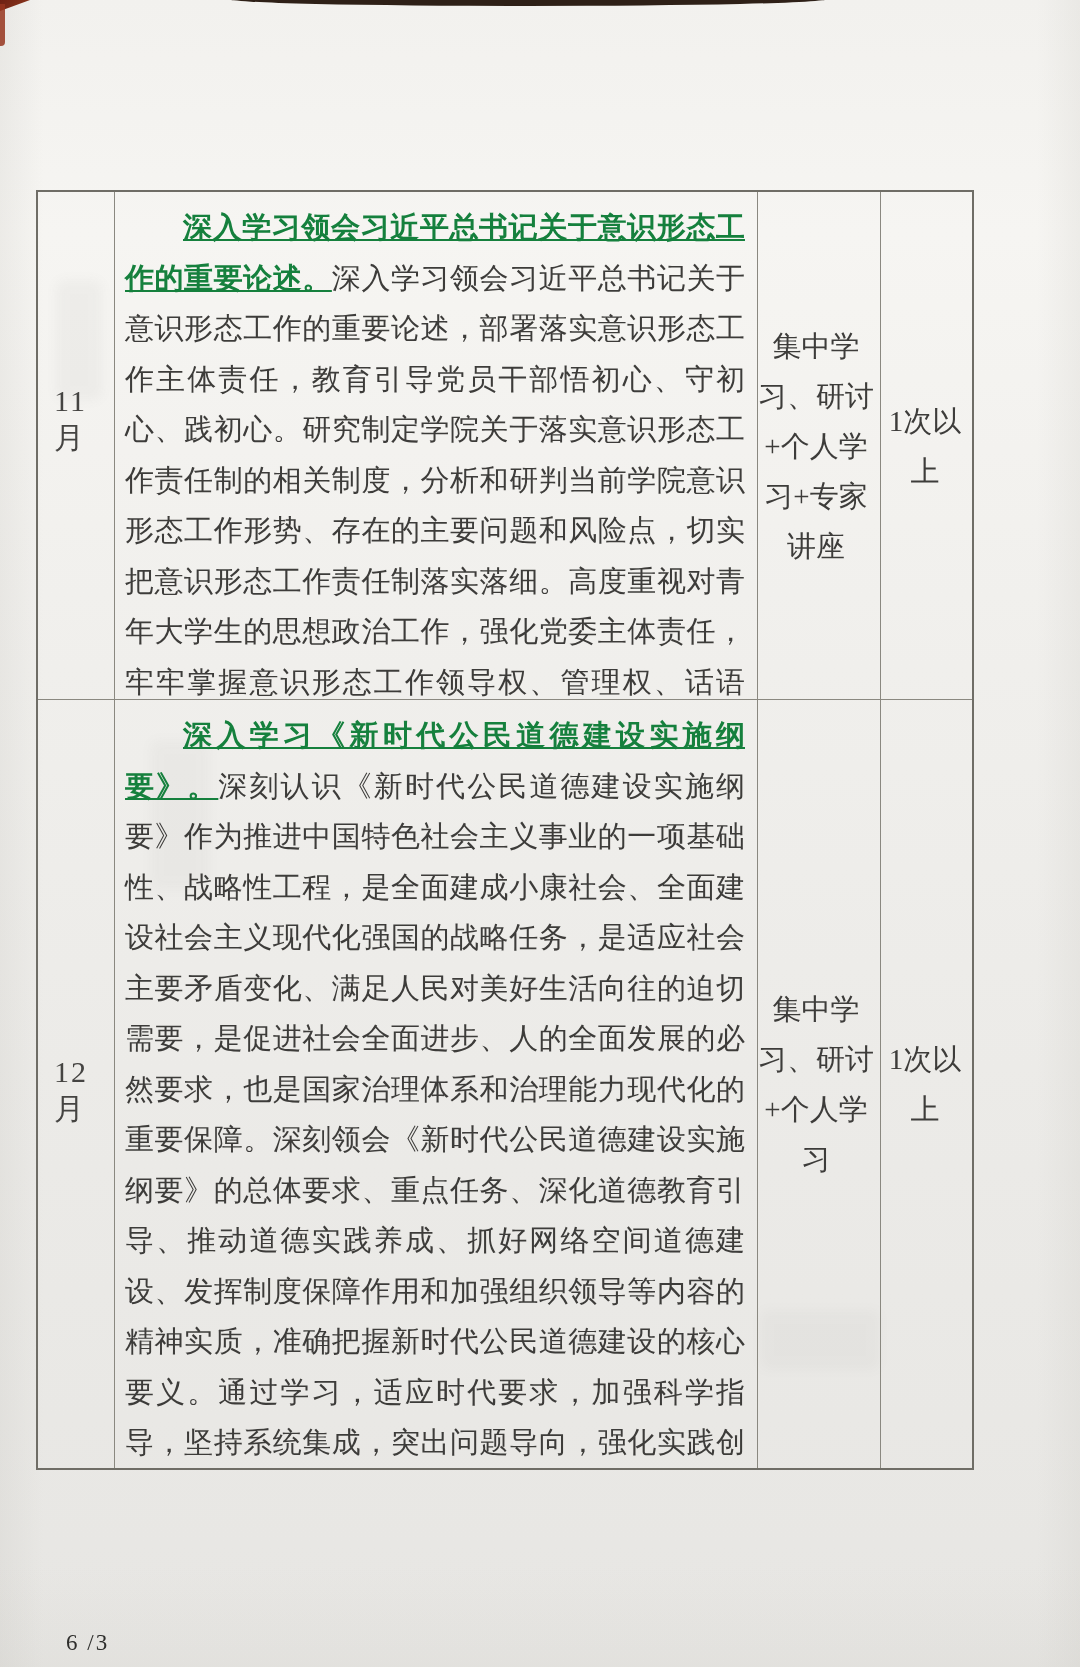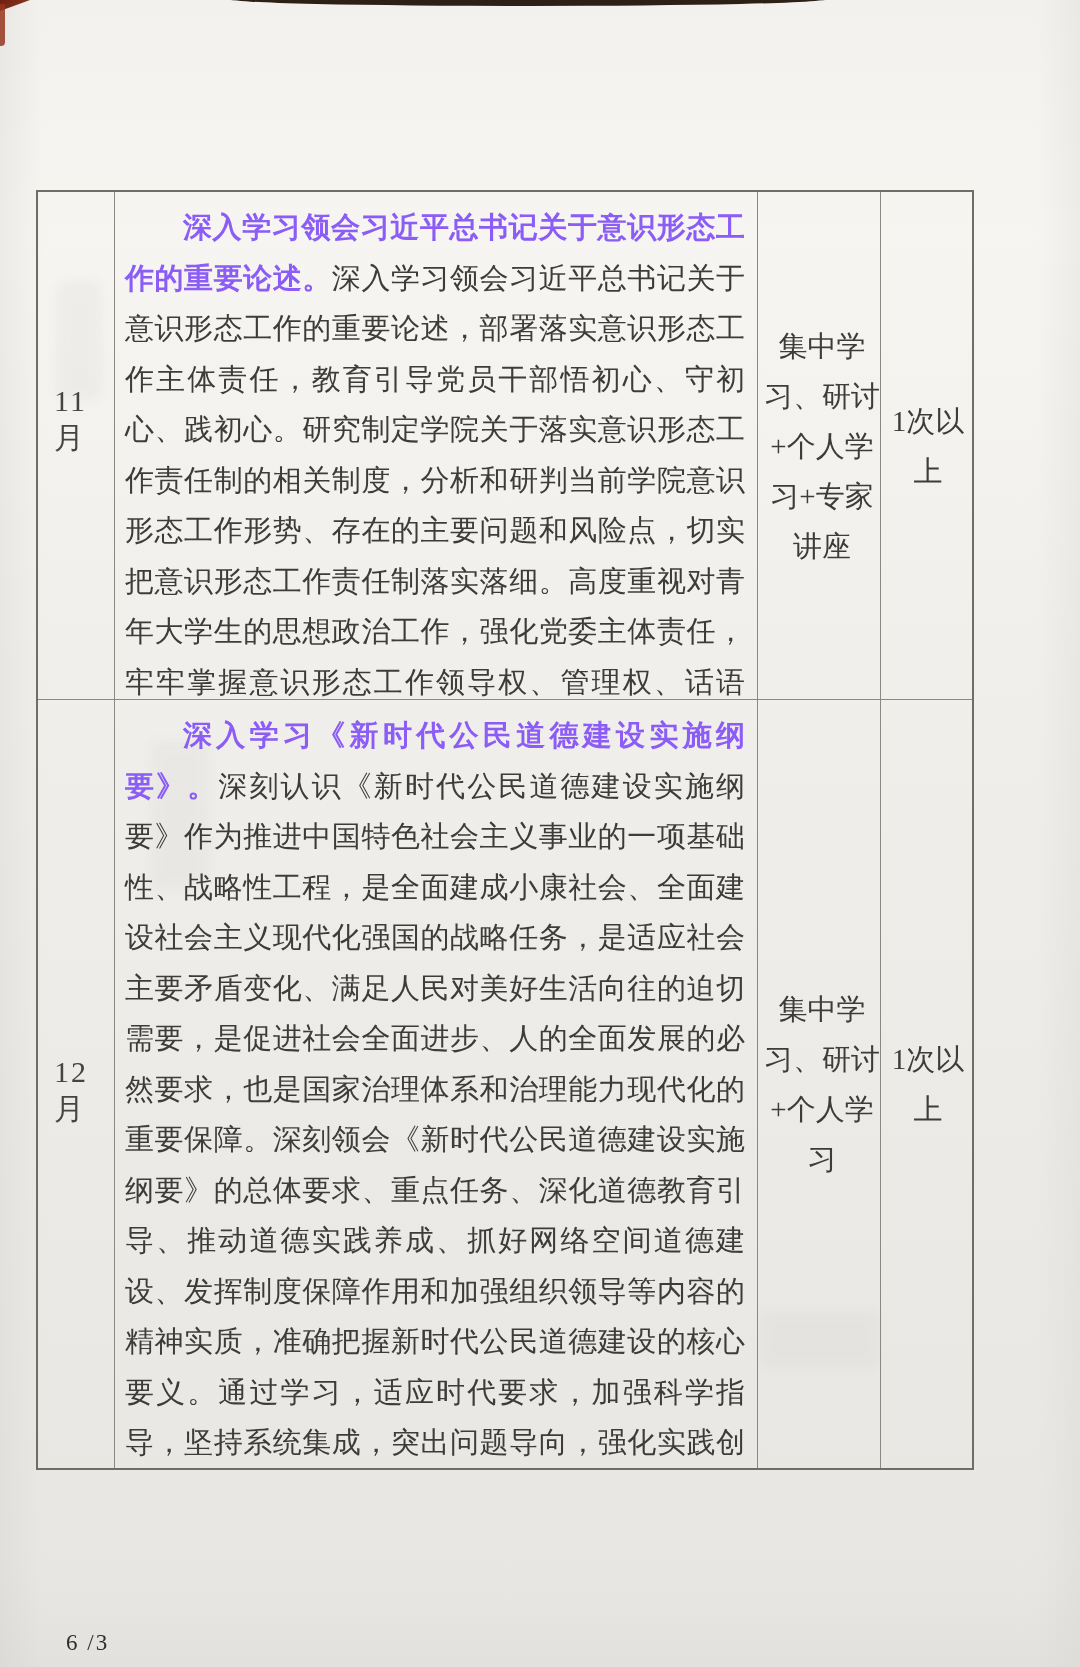--- a/index.html
+++ b/index.html
@@ -45,24 +45,24 @@
   .month-cell{display:flex;align-items:center;justify-content:center;
     font-size:30px;letter-spacing:2px;color:#454442;padding-left:16px;}
   .month-r1{transform:translateY(-24px);}
   .month-r2{transform:translateY(8px);}
 
   .activity-cell{padding:10px 12px 0 10px;}
   .activity-text{
     font-size:29px;line-height:50.5px;text-align:justify;
     text-indent:58px;margin:0;color:#3d3c3a;
   }
-  .activity-text .lead{font-weight:700;color:#8b5cf6;}
+  .activity-text .lead{font-weight:700;color:#15803d;text-decoration:underline;}
 
   .method-cell,.freq-cell{
-    display:flex;align-items:center;justify-content:flex-end;
+    display:flex;align-items:center;justify-content:flex-start;
     text-align:center;font-size:29px;line-height:50px;color:#3d3c3a;
   }
   .method-inner{white-space:pre-line;}
   .freq-inner{width:88px;line-break:anywhere;}
 
   .page-number{position:absolute;left:66px;top:1630px;font-size:23px;
     letter-spacing:2px;color:#2e2e2c;}
 </style>
 </head>
 <body>

